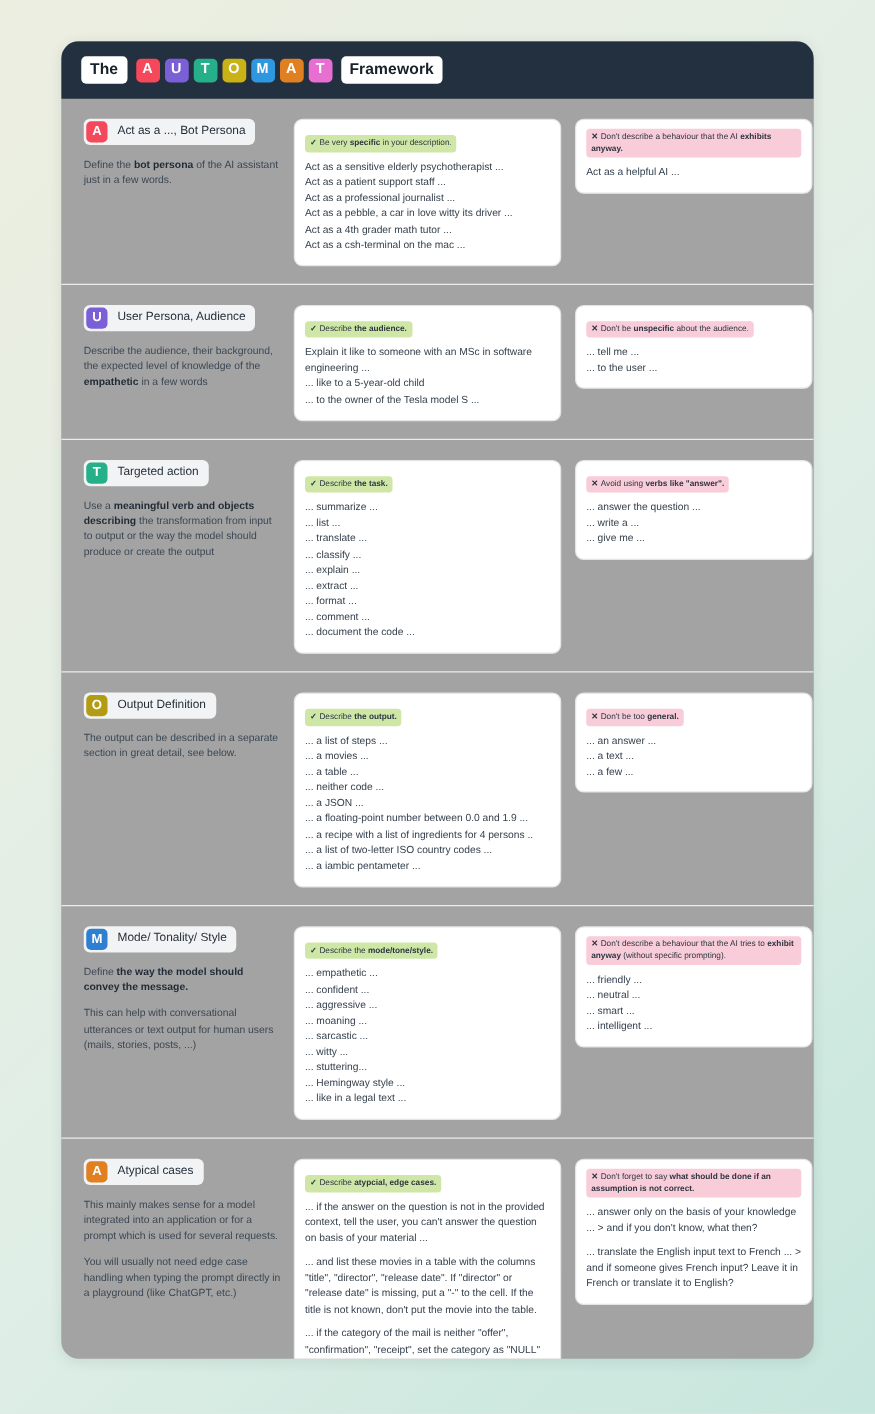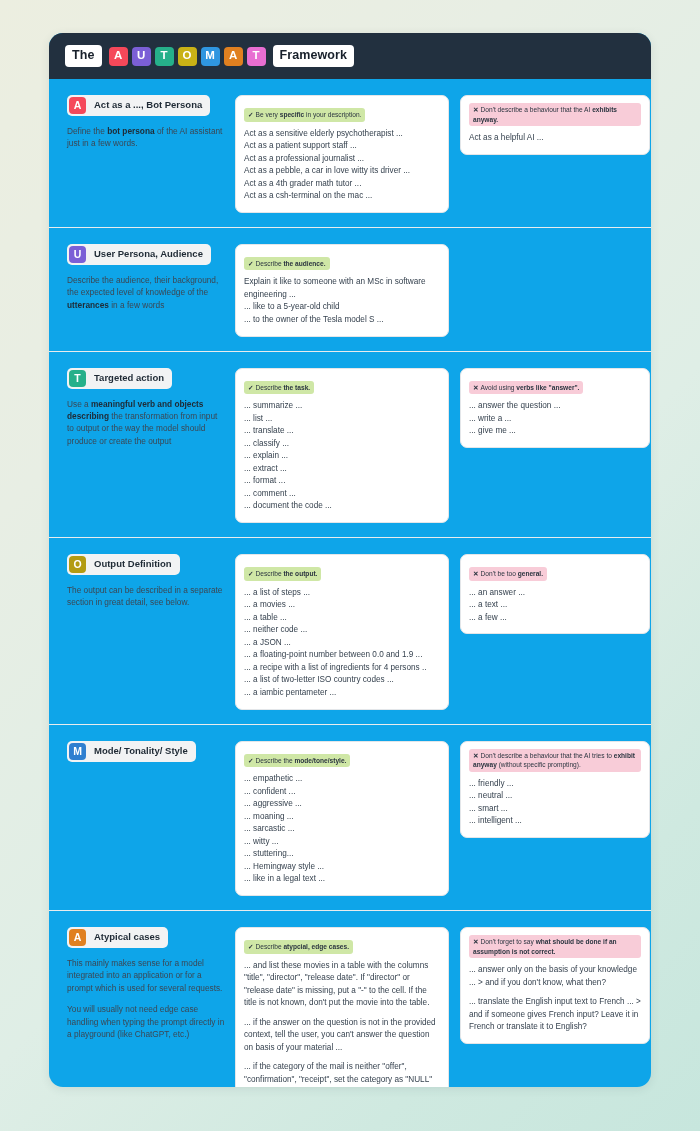--- a/index.html
+++ b/index.html
@@ -15,21 +15,21 @@
     -webkit-font-smoothing: antialiased;
   }
 
   
   #framework-card {
     position: absolute;
     left: 49px;
     top: 33px;
     width: 602px;
     height: 1054px;
-    background: #0ea5e9;
+    background: #a3a3a3;
     border-radius: 14px;
     box-shadow: 0 2px 10px rgba(40,60,70,.10);
     overflow: hidden;
   }
 
   
   #header-bar {
     height: 46px;
     background: #22303f;
     display: flex;
@@ -111,21 +111,21 @@
     font-size: 10.5px;
     font-weight: bold;
     display: flex;
     align-items: center;
     justify-content: center;
     margin-right: 8px;
     line-height: 1;
   }
   .title-text {
     font-size: 9.5px;
-    font-weight: bold;
+    font-weight: normal;
     color: #1f2a35;
     line-height: 1.1;
     text-align: center;
   }
   .desc {
     font-size: 8.3px;
     line-height: 1.5;
     color: #3b4754;
   }
   .desc p { margin: 0 0 9px 0; }
@@ -204,27 +204,33 @@
           <div class="box "><div class="tag bad"><span class="mark">✕</span>Don't describe a behaviour that the AI <b>exhibits anyway.</b></div><div class="lines">
               <p class="tight">Act as a helpful AI ...</p>
             </div></div>
         </div>
       </div>
       <div class="row">
         <div class="col-left"><div class="title-chip">
             <span class="title-badge" style="background: rgb(123, 95, 214);">U</span>
             <span class="title-text">User Persona, Audience</span>
           </div><div class="desc">
-            <p>Describe the audience, their background, the expected level of knowledge of the <b>utterances</b> in a few words</p>
+            <p>Describe the audience, their background, the expected level of knowledge of the <b>empathetic</b> in a few words</p>
           </div></div>
         <div class="col-mid">
           <div class="box "><div class="tag good"><span class="mark">✓</span>Describe <b>the audience.</b></div><div class="lines">
               <p class="tight">Explain it like to someone with an MSc in software engineering ...</p>
               <p class="tight">... like to a 5-year-old child</p>
               <p class="tight">... to the owner of the Tesla model S ...</p>
+            </div></div>
+        </div>
+        <div class="col-right">
+          <div class="box "><div class="tag bad"><span class="mark">✕</span>Don't be <b>unspecific</b> about the audience.</div><div class="lines">
+              <p class="tight">... tell me ...</p>
+              <p class="tight">... to the user ...</p>
             </div></div>
         </div>
       </div>
       <div class="row">
         <div class="col-left"><div class="title-chip">
             <span class="title-badge" style="background: rgb(38, 176, 138);">T</span>
             <span class="title-text">Targeted action</span>
           </div><div class="desc">
             <p>Use a <b>meaningful verb and objects describing</b> the transformation from input to output or the way the model should produce or create the output</p>
           </div></div>
@@ -274,20 +280,23 @@
               <p class="tight">... an answer ...</p>
               <p class="tight">... a text ...</p>
               <p class="tight">... a few ...</p>
             </div></div>
         </div>
       </div>
       <div class="row">
         <div class="col-left"><div class="title-chip">
             <span class="title-badge" style="background: rgb(47, 127, 208);">M</span>
             <span class="title-text">Mode/ Tonality/ Style</span>
+          </div><div class="desc">
+            <p>Define <b>the way the model should convey the message.</b></p>
+            <p>This can help with conversational utterances or text output for human users (mails, stories, posts, ...)</p>
           </div></div>
         <div class="col-mid">
           <div class="box "><div class="tag good"><span class="mark">✓</span>Describe the <b>mode/tone/style.</b></div><div class="lines">
               <p class="tight">... empathetic ...</p>
               <p class="tight">... confident ...</p>
               <p class="tight">... aggressive ...</p>
               <p class="tight">... moaning ...</p>
               <p class="tight">... sarcastic ...</p>
               <p class="tight">... witty ...</p>
               <p class="tight">... stuttering...</p>
@@ -307,22 +316,22 @@
       <div class="row">
         <div class="col-left"><div class="title-chip">
             <span class="title-badge" style="background: rgb(224, 128, 32);">A</span>
             <span class="title-text">Atypical cases</span>
           </div><div class="desc">
             <p>This mainly makes sense for a model integrated into an application or for a prompt which is used for several requests.</p>
             <p>You will usually not need edge case handling when typing the prompt directly in a playground (like ChatGPT, etc.)</p>
           </div></div>
         <div class="col-mid">
           <div class="box "><div class="tag good"><span class="mark">✓</span>Describe <b>atypcial, edge cases.</b></div><div class="lines">
+              <p>... if the answer on the question is not in the provided context, tell the user, you can't answer the question on basis of your material ...</p>
               <p>... and list these movies in a table with the columns "title", "director", "release date". If "director" or "release date" is missing, put a "-" to the cell. If the title is not known, don't put the movie into the table.</p>
-              <p>... if the answer on the question is not in the provided context, tell the user, you can't answer the question on basis of your material ...</p>
               <p>... if the category of the mail is neither "offer", "confirmation", "receipt", set the category as "NULL" and don't fill the content fields.</p>
             </div></div>
         </div>
         <div class="col-right">
           <div class="box "><div class="tag bad"><span class="mark">✕</span>Don't forget to say <b>what should be done if an assumption is not correct.</b></div><div class="lines">
               <p>... answer only on the basis of your knowledge ... &gt; and if you don't know, what then?</p>
               <p>... translate the English input text to French ... &gt; and if someone gives French input? Leave it in French or translate it to English?</p>
             </div></div>
         </div>
       </div>

